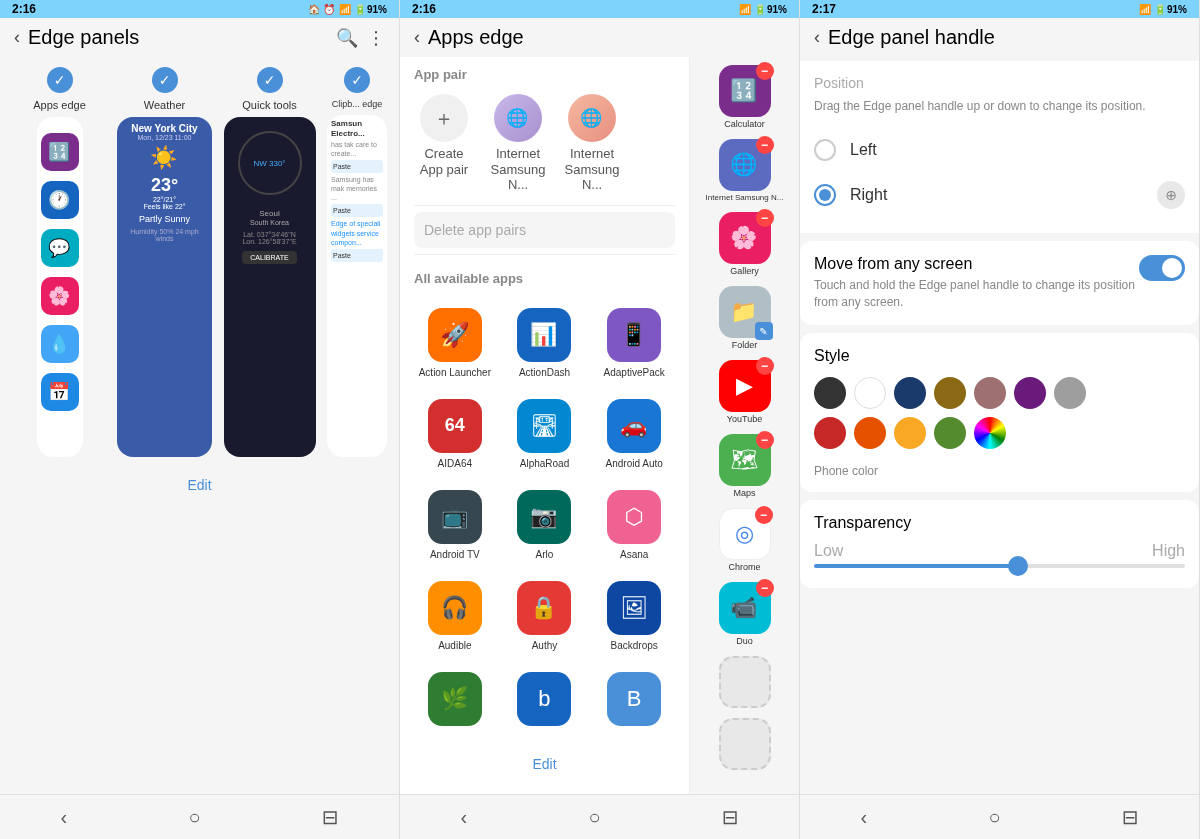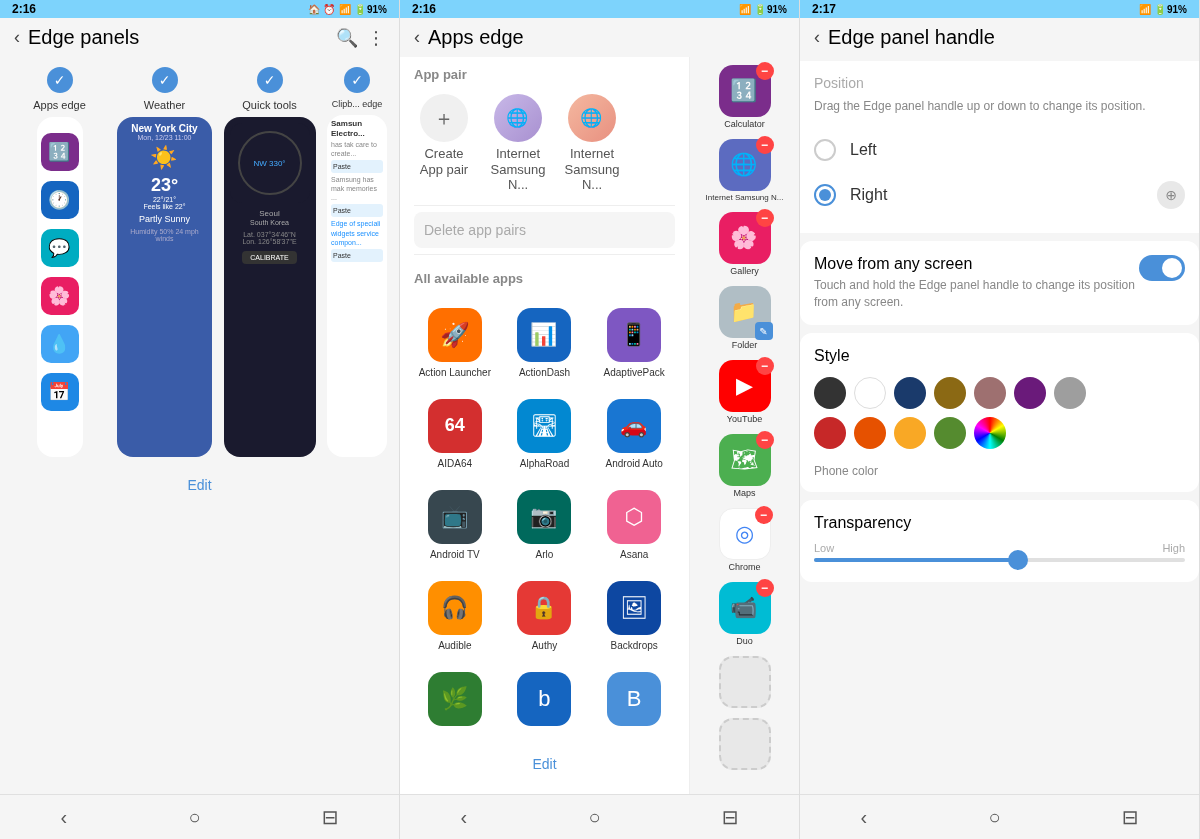--- a/index.html
+++ b/index.html
@@ -382,21 +382,21 @@
     .transparency-section {
       padding: 14px;
       background: #fff;
       border-radius: 12px;
       margin: 8px 0;
     }
     .slider-row-title { font-size: 16px; color: #000; margin-bottom: 10px; }
     .slider-range-labels {
       display: flex;
       justify-content: space-between;
-      font-size: 11px;
+      font-size: 16px;
       color: #aaa;
       margin-bottom: 4px;
     }
     .slider-track {
       width: 100%;
       height: 4px;
       background: #e0e0e0;
       border-radius: 2px;
       position: relative;
       margin-bottom: 10px;

